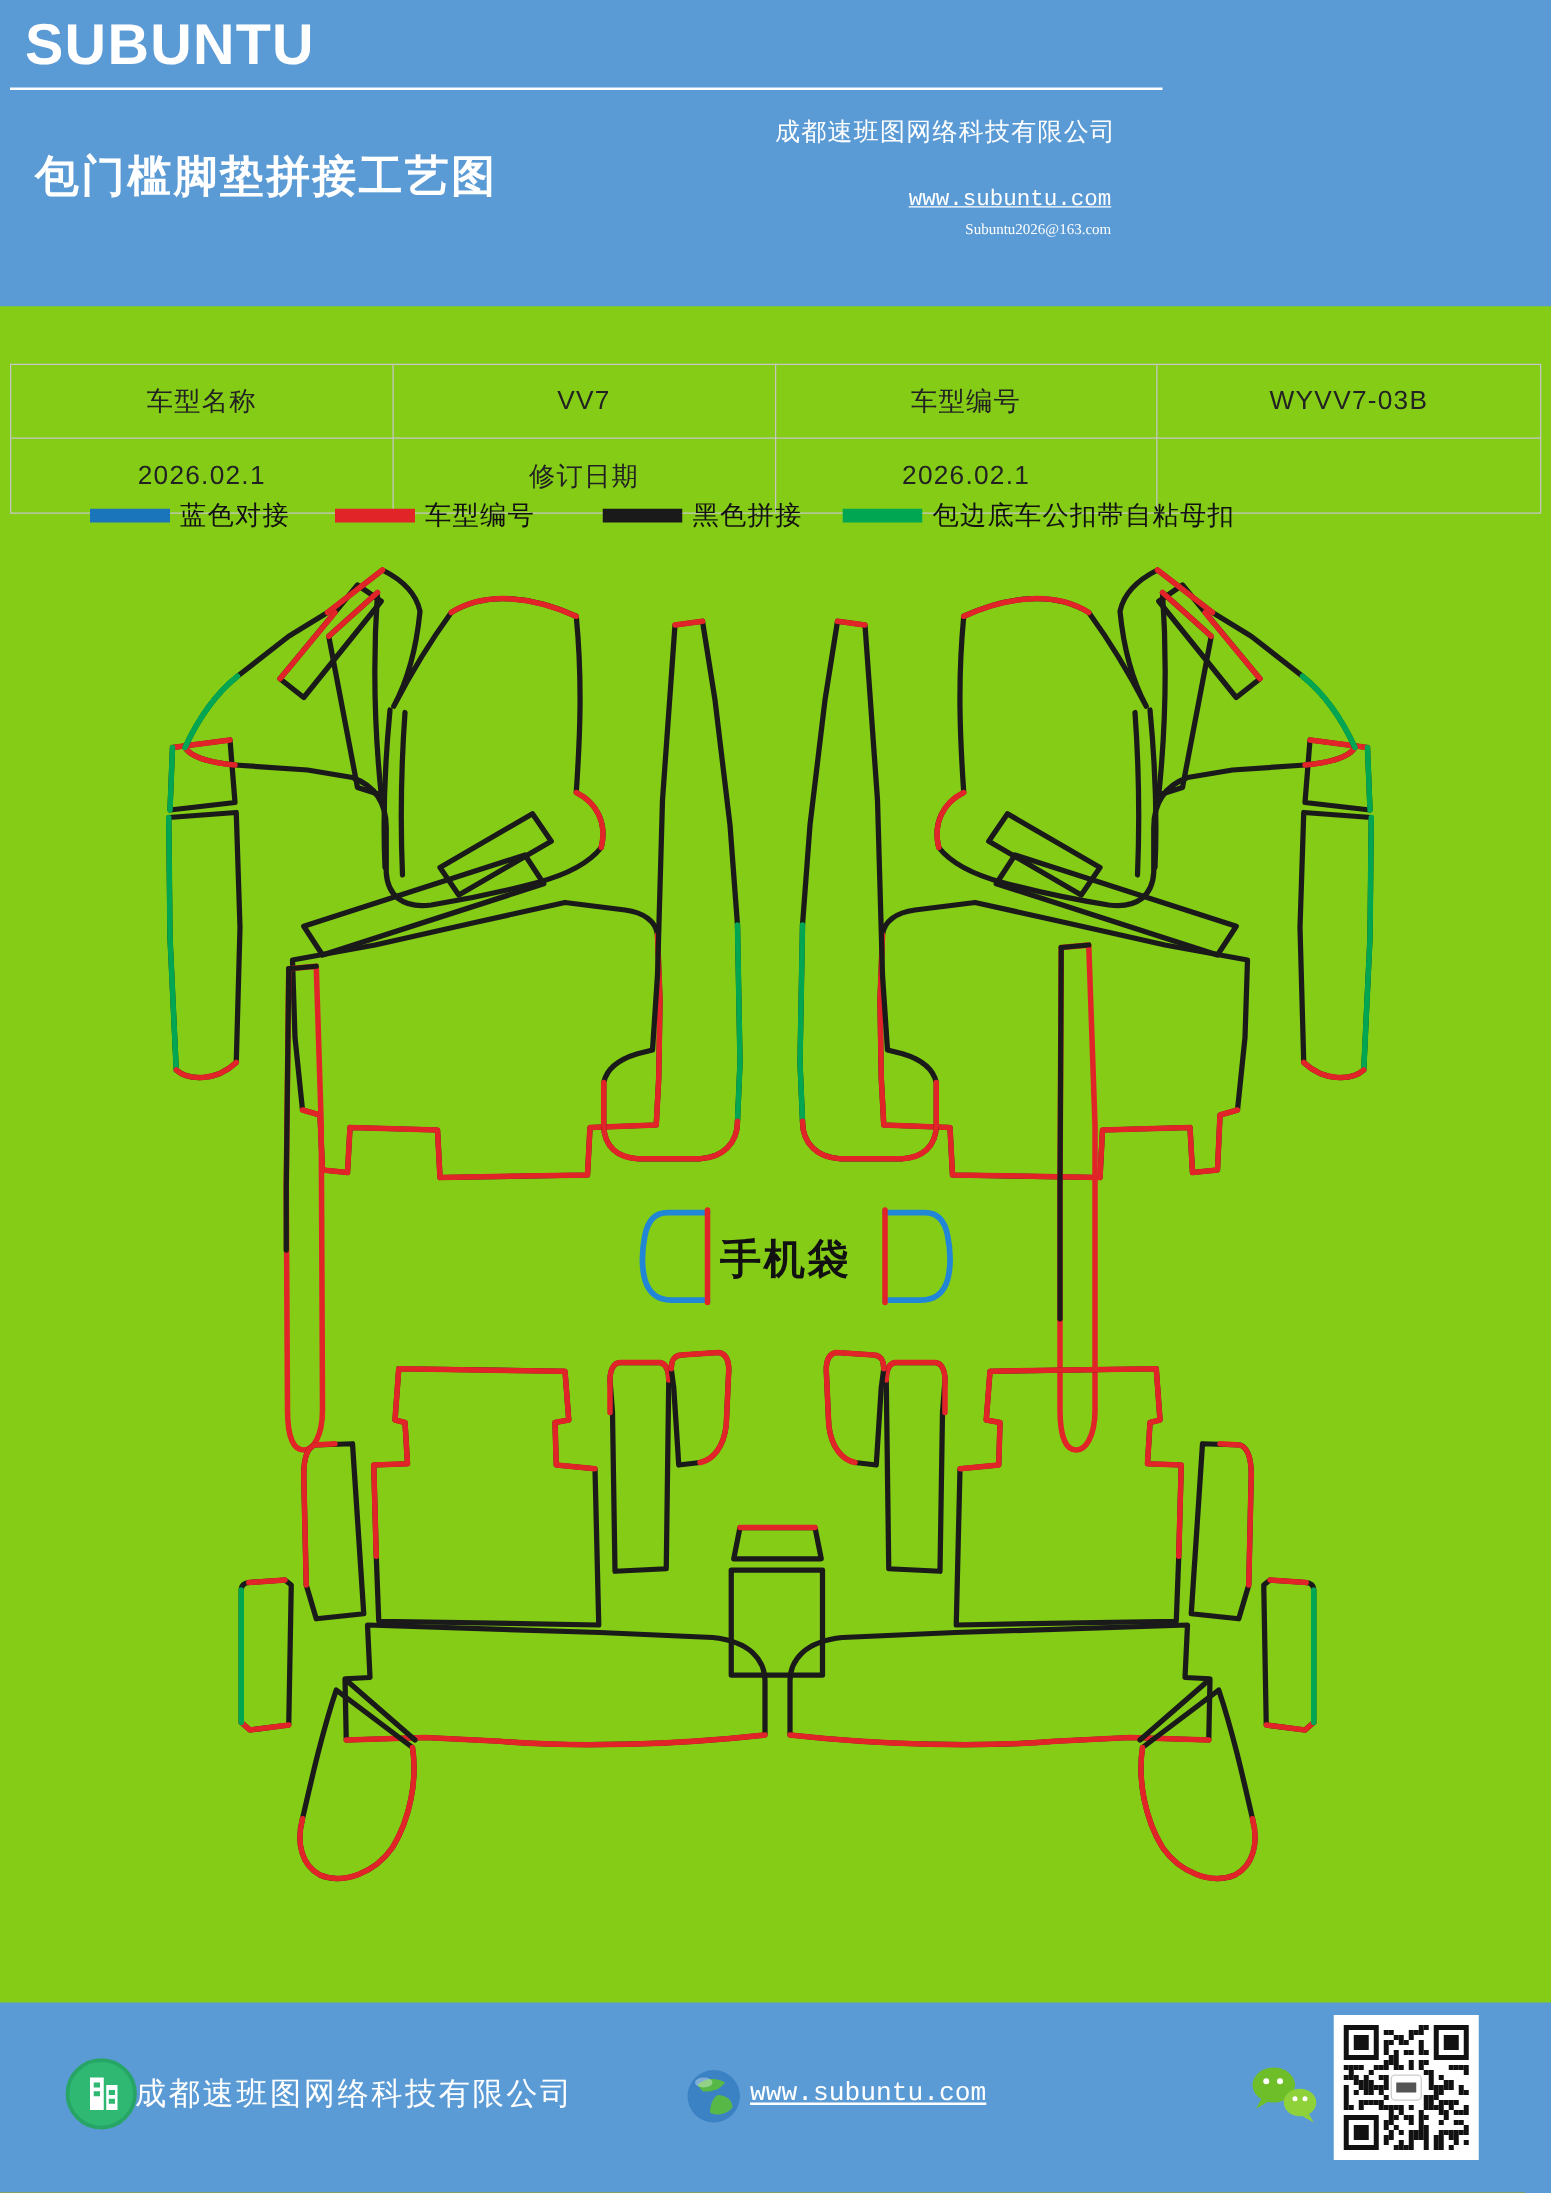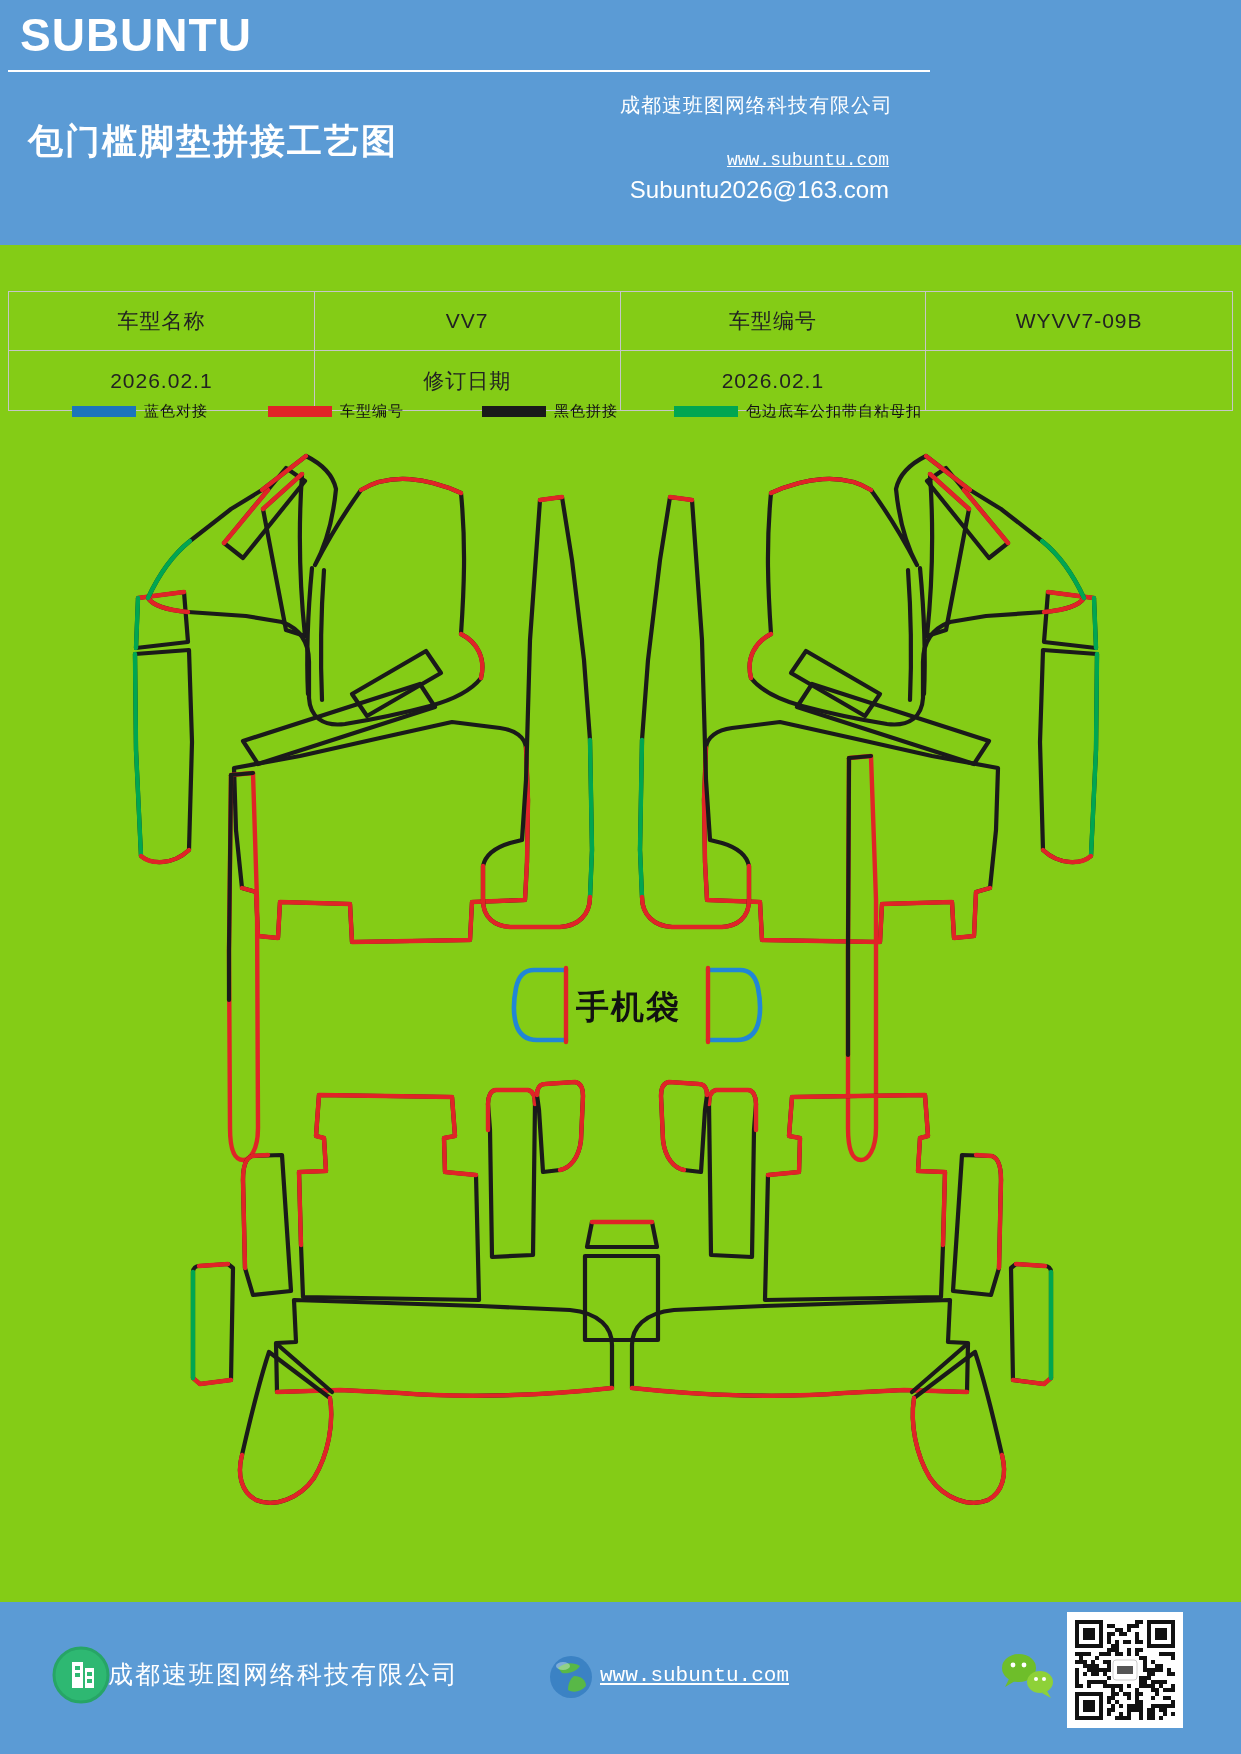--- a/index.html
+++ b/index.html
@@ -5,33 +5,33 @@
   html,body{margin:0;padding:0;background:#888;}
   .page{position:relative;width:1241px;height:1754px;background:#84cc16;margin:0 auto;
         font-family:"Liberation Sans","DejaVu Sans",sans-serif;overflow:hidden;}
   
   .header{position:absolute;left:0;top:0;width:1241px;height:245px;background:#5b9bd5;color:#fff;}
   .logo{position:absolute;left:20px;top:8px;font-size:46px;font-weight:bold;letter-spacing:1px;}
   .header-rule{position:absolute;left:8px;top:70px;width:922px;height:2px;background:#fff;}
   .doc-title{position:absolute;left:28px;top:118px;font-size:35px;font-weight:bold;letter-spacing:2px;}
   .hdr-company{position:absolute;right:348px;top:92px;font-size:20px;letter-spacing:1px;}
   .hdr-web{position:absolute;right:352px;top:150px;font-size:18px;font-family:"Liberation Mono","DejaVu Sans Mono",monospace;text-decoration:underline;color:#fff;}
-  .hdr-mail{position:absolute;right:352px;top:176px;font-size:24px;font-family:Liberation Sans, sans-serif;text-align:right;}
+  .hdr-mail{position:absolute;right:352px;top:176px;font-size:12px;font-family:Liberation Serif, serif;text-align:right;}
   .sop{position:absolute;right:160px;top:48px;font-size:88px;font-weight:bold;letter-spacing:-2px;}
   
   .info-table{position:absolute;left:8px;top:247px;width:1223px;height:118px;border:1px solid #c6c6c6;
               display:grid;grid-template-columns:25% 25% 25% 25%;grid-template-rows:50% 50%;margin-top:44px;}
   .cell{border-right:1px solid #c6c6c6;border-bottom:1px solid #c6c6c6;display:flex;align-items:center;justify-content:center;
         font-size:21px;color:#222;letter-spacing:1px;}
   .cell:nth-child(4n){border-right:none;}
   .cell:nth-child(n+5){border-bottom:none;}
   
   .legend{position:absolute;left:0;top:398px;width:1241px;height:34px;}
   .legend-item{position:absolute;display:flex;align-items:center;}
-  .legend-label{font-size:15px;color:#111;margin-left:8px;letter-spacing:1px;}
+  .legend-label{font-size:21px;color:#111;margin-left:8px;letter-spacing:1px;}
   
   .diagram{position:absolute;left:0;top:380px;}
   .diagram path, .diagram line{fill:none;stroke-linejoin:round;stroke-linecap:round;}
   .k{stroke:#1a1a1a;stroke-width:4.2;}
   .r{stroke:#e02427;stroke-width:4.4;}
   .g{stroke:#00a651;stroke-width:4.4;}
   .b{stroke:#2186d6;stroke-width:4.6;}
   .phone-label{position:absolute;left:576px;top:985px;width:120px;font-size:33px;font-weight:bold;color:#111;letter-spacing:2px;}
   
   .footer{position:absolute;left:0;top:1602px;width:1241px;height:152px;background:#5b9bd5;color:#fff;}
@@ -54,21 +54,21 @@
     <div class="doc-title">包门槛脚垫拼接工艺图</div>
     <div class="hdr-company">成都速班图网络科技有限公司</div>
     <a class="hdr-web">www.subuntu.com</a>
     <div class="hdr-mail">Subuntu2026@163.com</div>
   </div>
 
   <div class="info-table">
     <div class="cell">车型名称</div>
     <div class="cell">VV7</div>
     <div class="cell">车型编号</div>
-    <div class="cell">WYVV7-09B</div>
+    <div class="cell">WYVV7-03B</div>
     <div class="cell">2026.02.1</div>
     <div class="cell">修订日期</div>
     <div class="cell">2026.02.1</div>
   </div>
 
   <div class="legend">
     <div class="legend-item" style="left:72px;top:0;">
       <svg width="64" height="26">
           <rect x="0" y="8" width="64" height="11" fill="#1b75bb"></rect>
         </svg>

